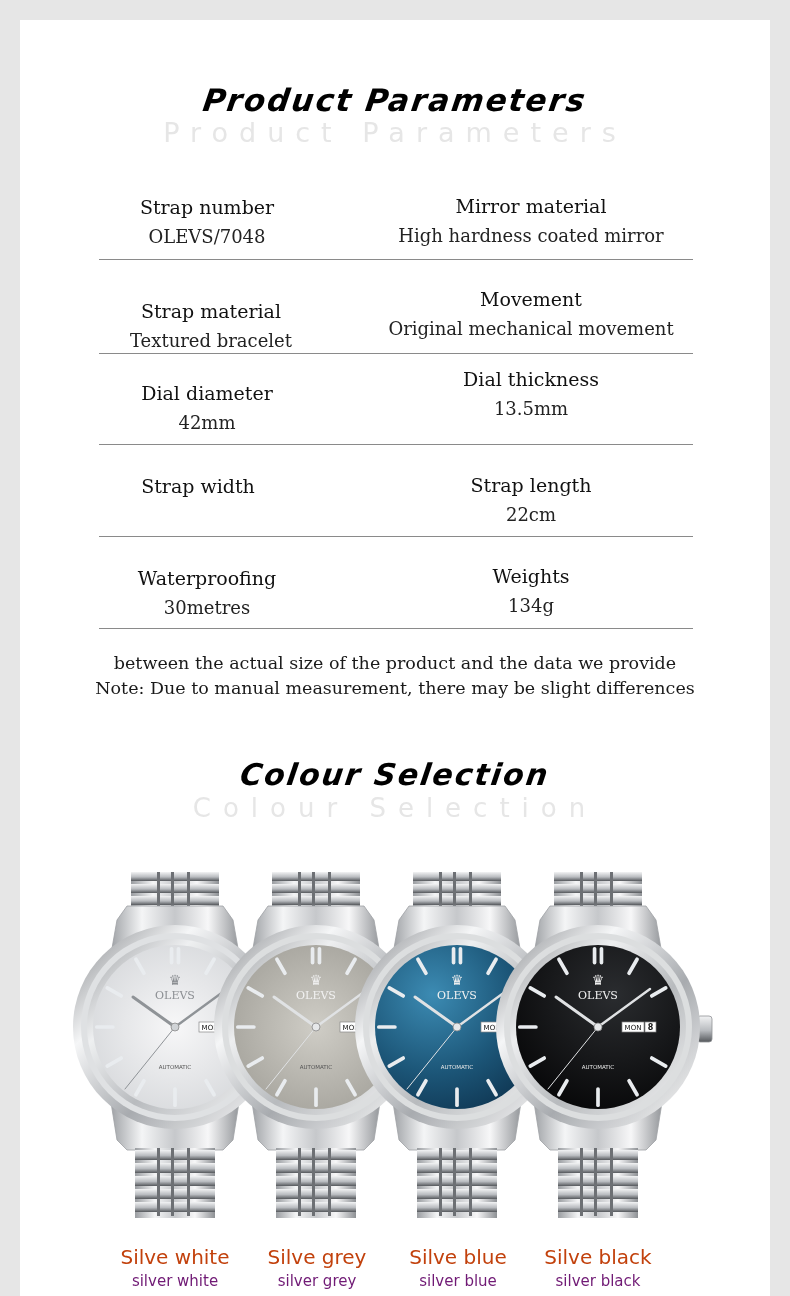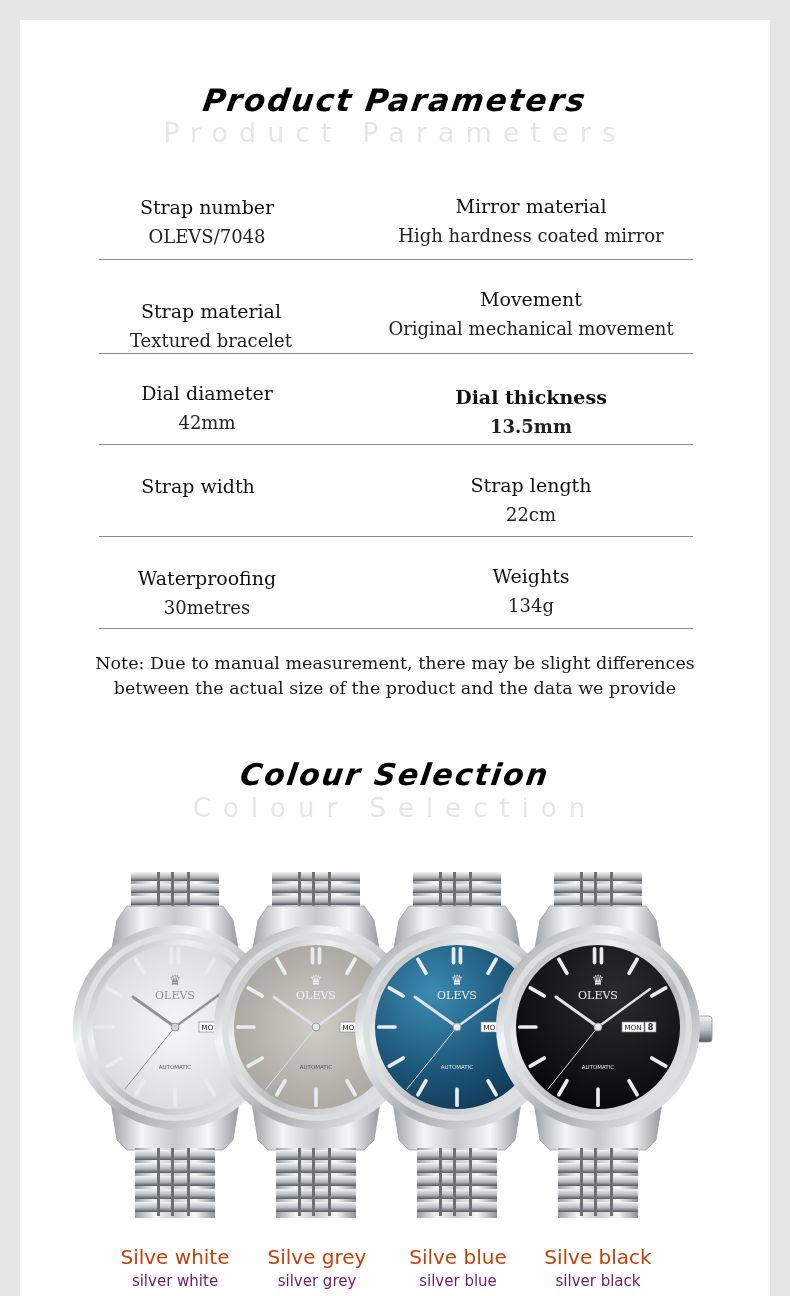--- a/index.html
+++ b/index.html
@@ -72,21 +72,21 @@
   <div class="cell" style="left:381px; width:300px; top:284px;">
     <span class="lbl">Movement</span>
     <span class="val">Original mechanical movement</span>
   </div>
   <div class="rule" style="top:353px;"></div>
 
   <div class="cell" style="left:107px; width:200px; top:378px;">
     <span class="lbl">Dial diameter</span>
     <span class="val">42mm</span>
   </div>
-  <div class="cell" style="left:381px; width:300px; top:382px;font-weight:bold;">
+  <div class="cell" style="left:381px; width:300px; top:364px;">
     <span class="lbl">Dial thickness</span>
     <span class="val">13.5mm</span>
   </div>
   <div class="rule" style="top:444px;"></div>
 
   <div class="cell" style="left:98px; width:200px; top:471px;">
     <span class="lbl">Strap width</span>
   </div>
   <div class="cell" style="left:381px; width:300px; top:470px;">
     <span class="lbl">Strap length</span>
@@ -99,22 +99,22 @@
     <span class="val">30metres</span>
   </div>
   <div class="cell" style="left:381px; width:300px; top:561px;">
     <span class="lbl">Weights</span>
     <span class="val">134g</span>
   </div>
   <div class="rule" style="top:628px;"></div>
 </div>
 
 <div class="note" style="top:651px;">
+  <div>between the actual size of the product and the data we provide</div>
   <div>Note: Due to manual measurement, there may be slight differences</div>
-  <div>between the actual size of the product and the data we provide</div>
 </div>
 
 <div class="title-main" style="top:757px; font-size:30px;">Colour Selection</div>
 <div class="title-sub" style="top:793px; font-size:26px; letter-spacing:12px;">Colour Selection</div>
 
 <svg class="watches" width="790" height="370" viewBox="0 860 790 370">
   <defs>
     <linearGradient id="steel" x1="0" x2="1" y1="0" y2="0">
       <stop offset="0" stop-color="#9a9da1"></stop>
       <stop offset="0.25" stop-color="#f4f5f6"></stop>

